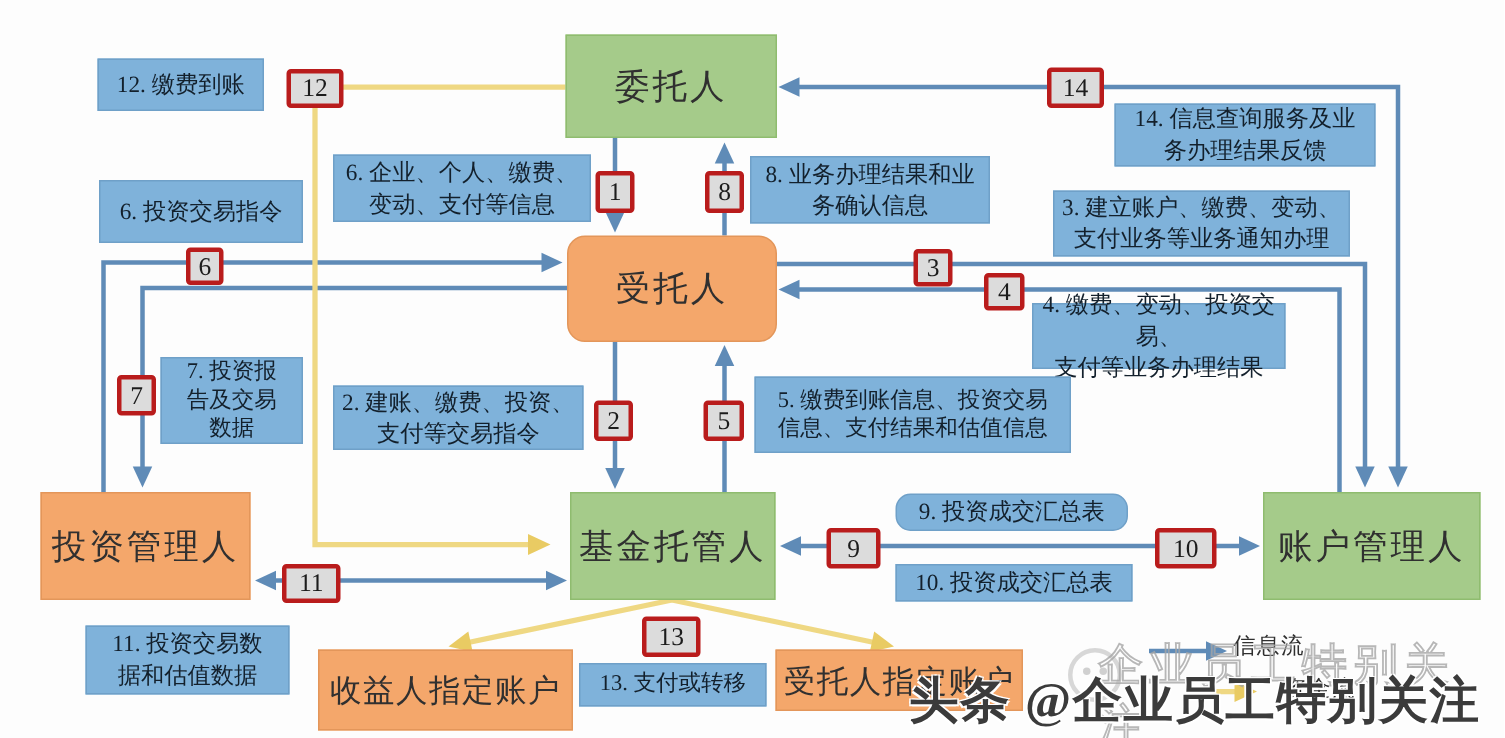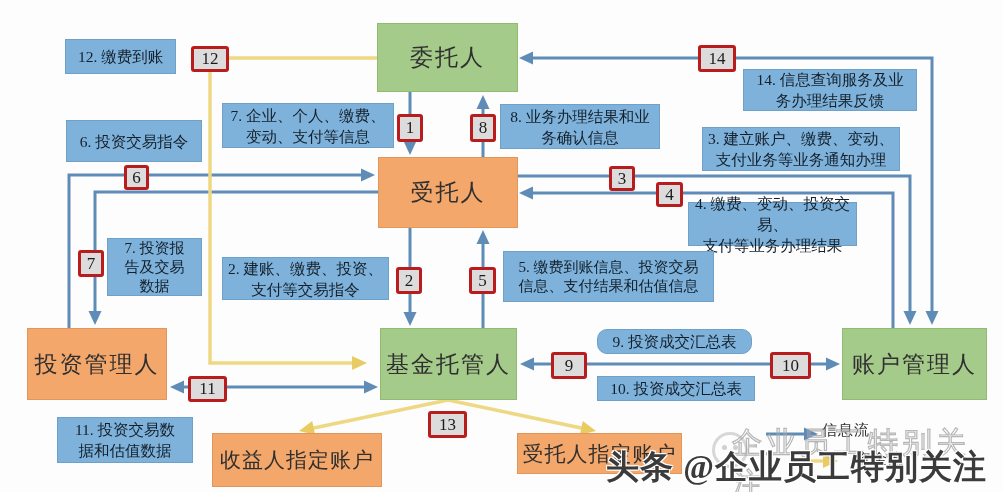--- a/index.html
+++ b/index.html
@@ -108,60 +108,61 @@
       <polygon points="0,0 -15,-7 -15,7" transform="translate(367 363)"></polygon>
       <polygon points="0,0 -15,-7 -15,7" transform="translate(299 431) rotate(168)"></polygon>
       <polygon points="0,0 -15,-7 -15,7" transform="translate(596 431) rotate(12)"></polygon>
       <polygon points="0,0 -15,-7 -15,7" transform="translate(838 461)"></polygon>
     </g>
   </svg>
 
   <div class="entity green" style="left:377px; top:23px;  width:141px; height:69px;">
       <span>委托人</span>
     </div>
-  <div class="entity orange" style="left:378px; top:157px; width:140px; height:71px;">
+  <div class="entity orange" style="left:378px; top:157px; width:140px; height:71px;border-radius:12px;">
       <span>受托人</span>
     </div>
   <div class="entity green" style="left:380px; top:328px; width:137px; height:72px;">
       <span>基金托管人</span>
     </div>
   <div class="entity orange" style="left:27px;  top:328px; width:140px; height:72px;">
       <span>投资管理人</span>
     </div>
   <div class="entity green" style="left:842px; top:328px; width:145px; height:72px;">
       <span>账户管理人</span>
     </div>
   <div class="entity orange small" style="left:212px; top:433px; width:170px; height:54px;">
       <span>收益人指定账户</span>
     </div>
   <div class="entity orange small" style="left:517px; top:433px; width:165px; height:41px;">
       <span>受托人指定账户</span>
     </div>
 
-  <div class="flabel" style="left:222px; top:103px; width:172px; height:45px;">7. 企业、个人、缴费、
+  <div class="flabel" style="left:222px; top:103px; width:172px; height:45px;">6. 企业、个人、缴费、
 变动、支付等信息</div>
   <div class="flabel" style="left:222px; top:257px; width:167px; height:43px;">2. 建账、缴费、投资、
 支付等交易指令</div>
   <div class="flabel" style="left:702px; top:127px; width:198px; height:44px;">3. 建立账户、缴费、变动、
 支付业务等业务通知办理</div>
   <div class="flabel" style="left:688px; top:202px; width:169px; height:44px;">4. 缴费、变动、投资交易、
 支付等业务办理结果</div>
   <div class="flabel tight" style="left:503px; top:251px; width:211px; height:51px;">5. 缴费到账信息、投资交易
 信息、支付结果和估值信息</div>
   <div class="flabel" style="left:66px;  top:120px; width:136px; height:42px;">6. 投资交易指令</div>
   <div class="flabel tight" style="left:107px; top:238px; width:95px; height:58px;">7. 投资报
 告及交易
 数据</div>
   <div class="flabel" style="left:500px; top:104px; width:160px; height:45px;">8. 业务办理结果和业
 务确认信息</div>
   <div class="flabel" style="left:597px; top:329px; width:155px; height:25px;border-radius:10px;">9. 投资成交汇总表</div>
   <div class="flabel" style="left:597px; top:376px; width:158px; height:25px;">10. 投资成交汇总表</div>
   <div class="flabel" style="left:57px;  top:417px; width:136px; height:46px;">11. 投资交易数
 据和估值数据</div>
   <div class="flabel" style="left:65px;  top:39px;  width:111px; height:35px;">12. 缴费到账</div>
+  <div class="flabel tight" style="left:386px; top:442px; width:125px; height:29px;">13. 支付或转移</div>
   <div class="flabel" style="left:743px; top:69px;  width:174px; height:42px;">14. 信息查询服务及业
 务办理结果反馈</div>
 
   <div class="badge" style="left:397px; top:114px; width:26px; height:28px;">1</div>
   <div class="badge" style="left:396px; top:267px; width:26px; height:27px;">2</div>
   <div class="badge" style="left:609px; top:166px; width:26px; height:25px;">3</div>
   <div class="badge" style="left:656px; top:182px; width:27px; height:25px;">4</div>
   <div class="badge" style="left:469px; top:267px; width:27px; height:27px;">5</div>
   <div class="badge" style="left:124px; top:165px; width:25px; height:25px;">6</div>
   <div class="badge" style="left:78px;  top:250px; width:26px; height:27px;">7</div>

